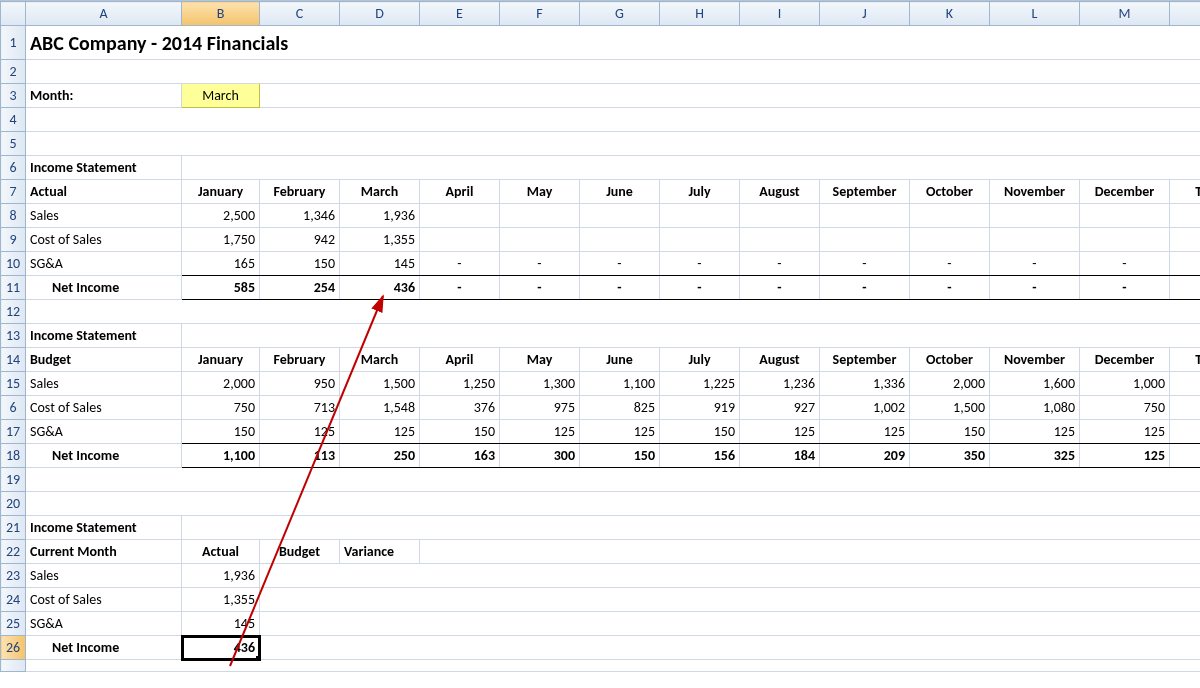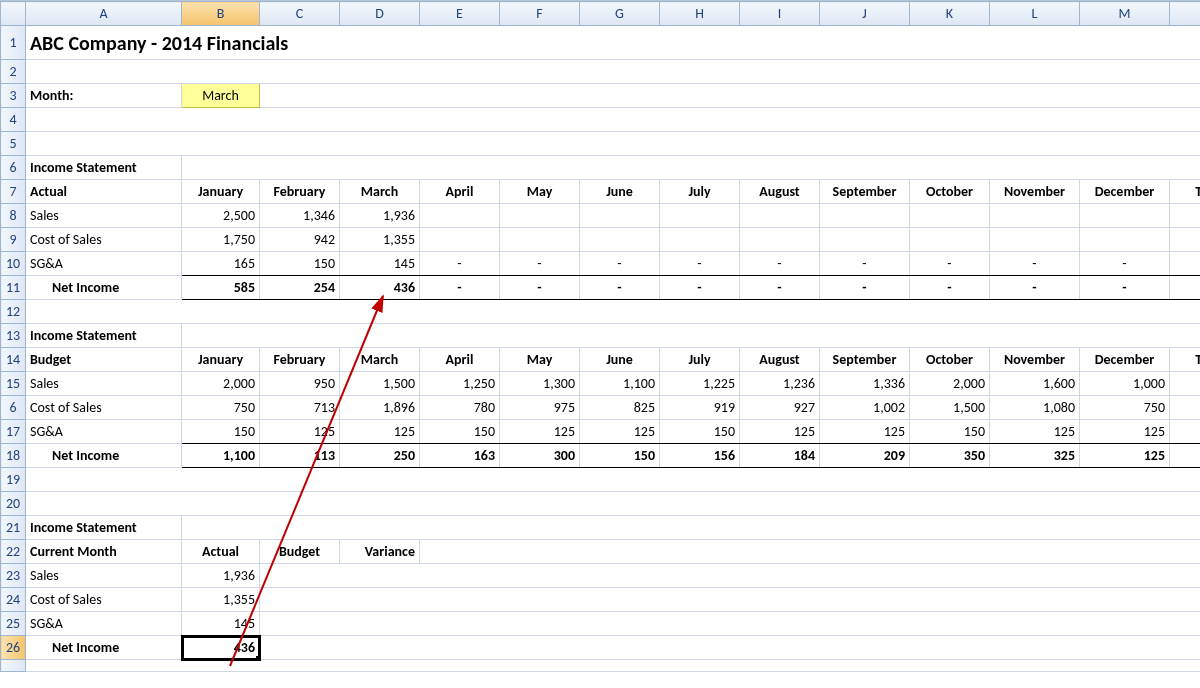--- a/index.html
+++ b/index.html
@@ -235,22 +235,22 @@
           <td class="num">2,000</td>
           <td class="num">1,600</td>
           <td class="num">1,000</td>
           <td class="num bold">16,697</td>
         </tr>
   <tr id="r16">
           <td class="rowhead">6</td>
     <td>Cost of Sales</td>
           <td class="num">750</td>
           <td class="num">713</td>
-          <td class="num">1,896</td>
-          <td class="num">780</td>
+          <td class="num">1,548</td>
+          <td class="num">376</td>
           <td class="num">975</td>
           <td class="num">825</td>
           <td class="num">919</td>
           <td class="num">927</td>
           <td class="num">1,002</td>
           <td class="num">1,500</td>
           <td class="num">1,080</td>
           <td class="num">750</td>
           <td class="num bold">11,773</td>
         </tr>
@@ -302,21 +302,21 @@
           <td class="rowhead">21</td>
     <td class="bold">Income Statement</td>
           <td colspan="13"></td>
         </tr>
 
   <tr>
           <td class="rowhead">22</td>
     <td class="bold">Current Month</td>
     <td class="bold num" style="text-align:center">Actual</td>
     <td class="bold num" style="text-align:center">Budget</td>
-    <td class="bold num" style="text-align:right">Variance</td>
+    <td class="bold num" style="text-align:left">Variance</td>
     <td colspan="10"></td>
         </tr>
 
   <tr>
           <td class="rowhead">23</td>
     <td>Sales</td>
     <td class="num">1,936</td>
     <td colspan="12"></td>
         </tr>
   <tr>

